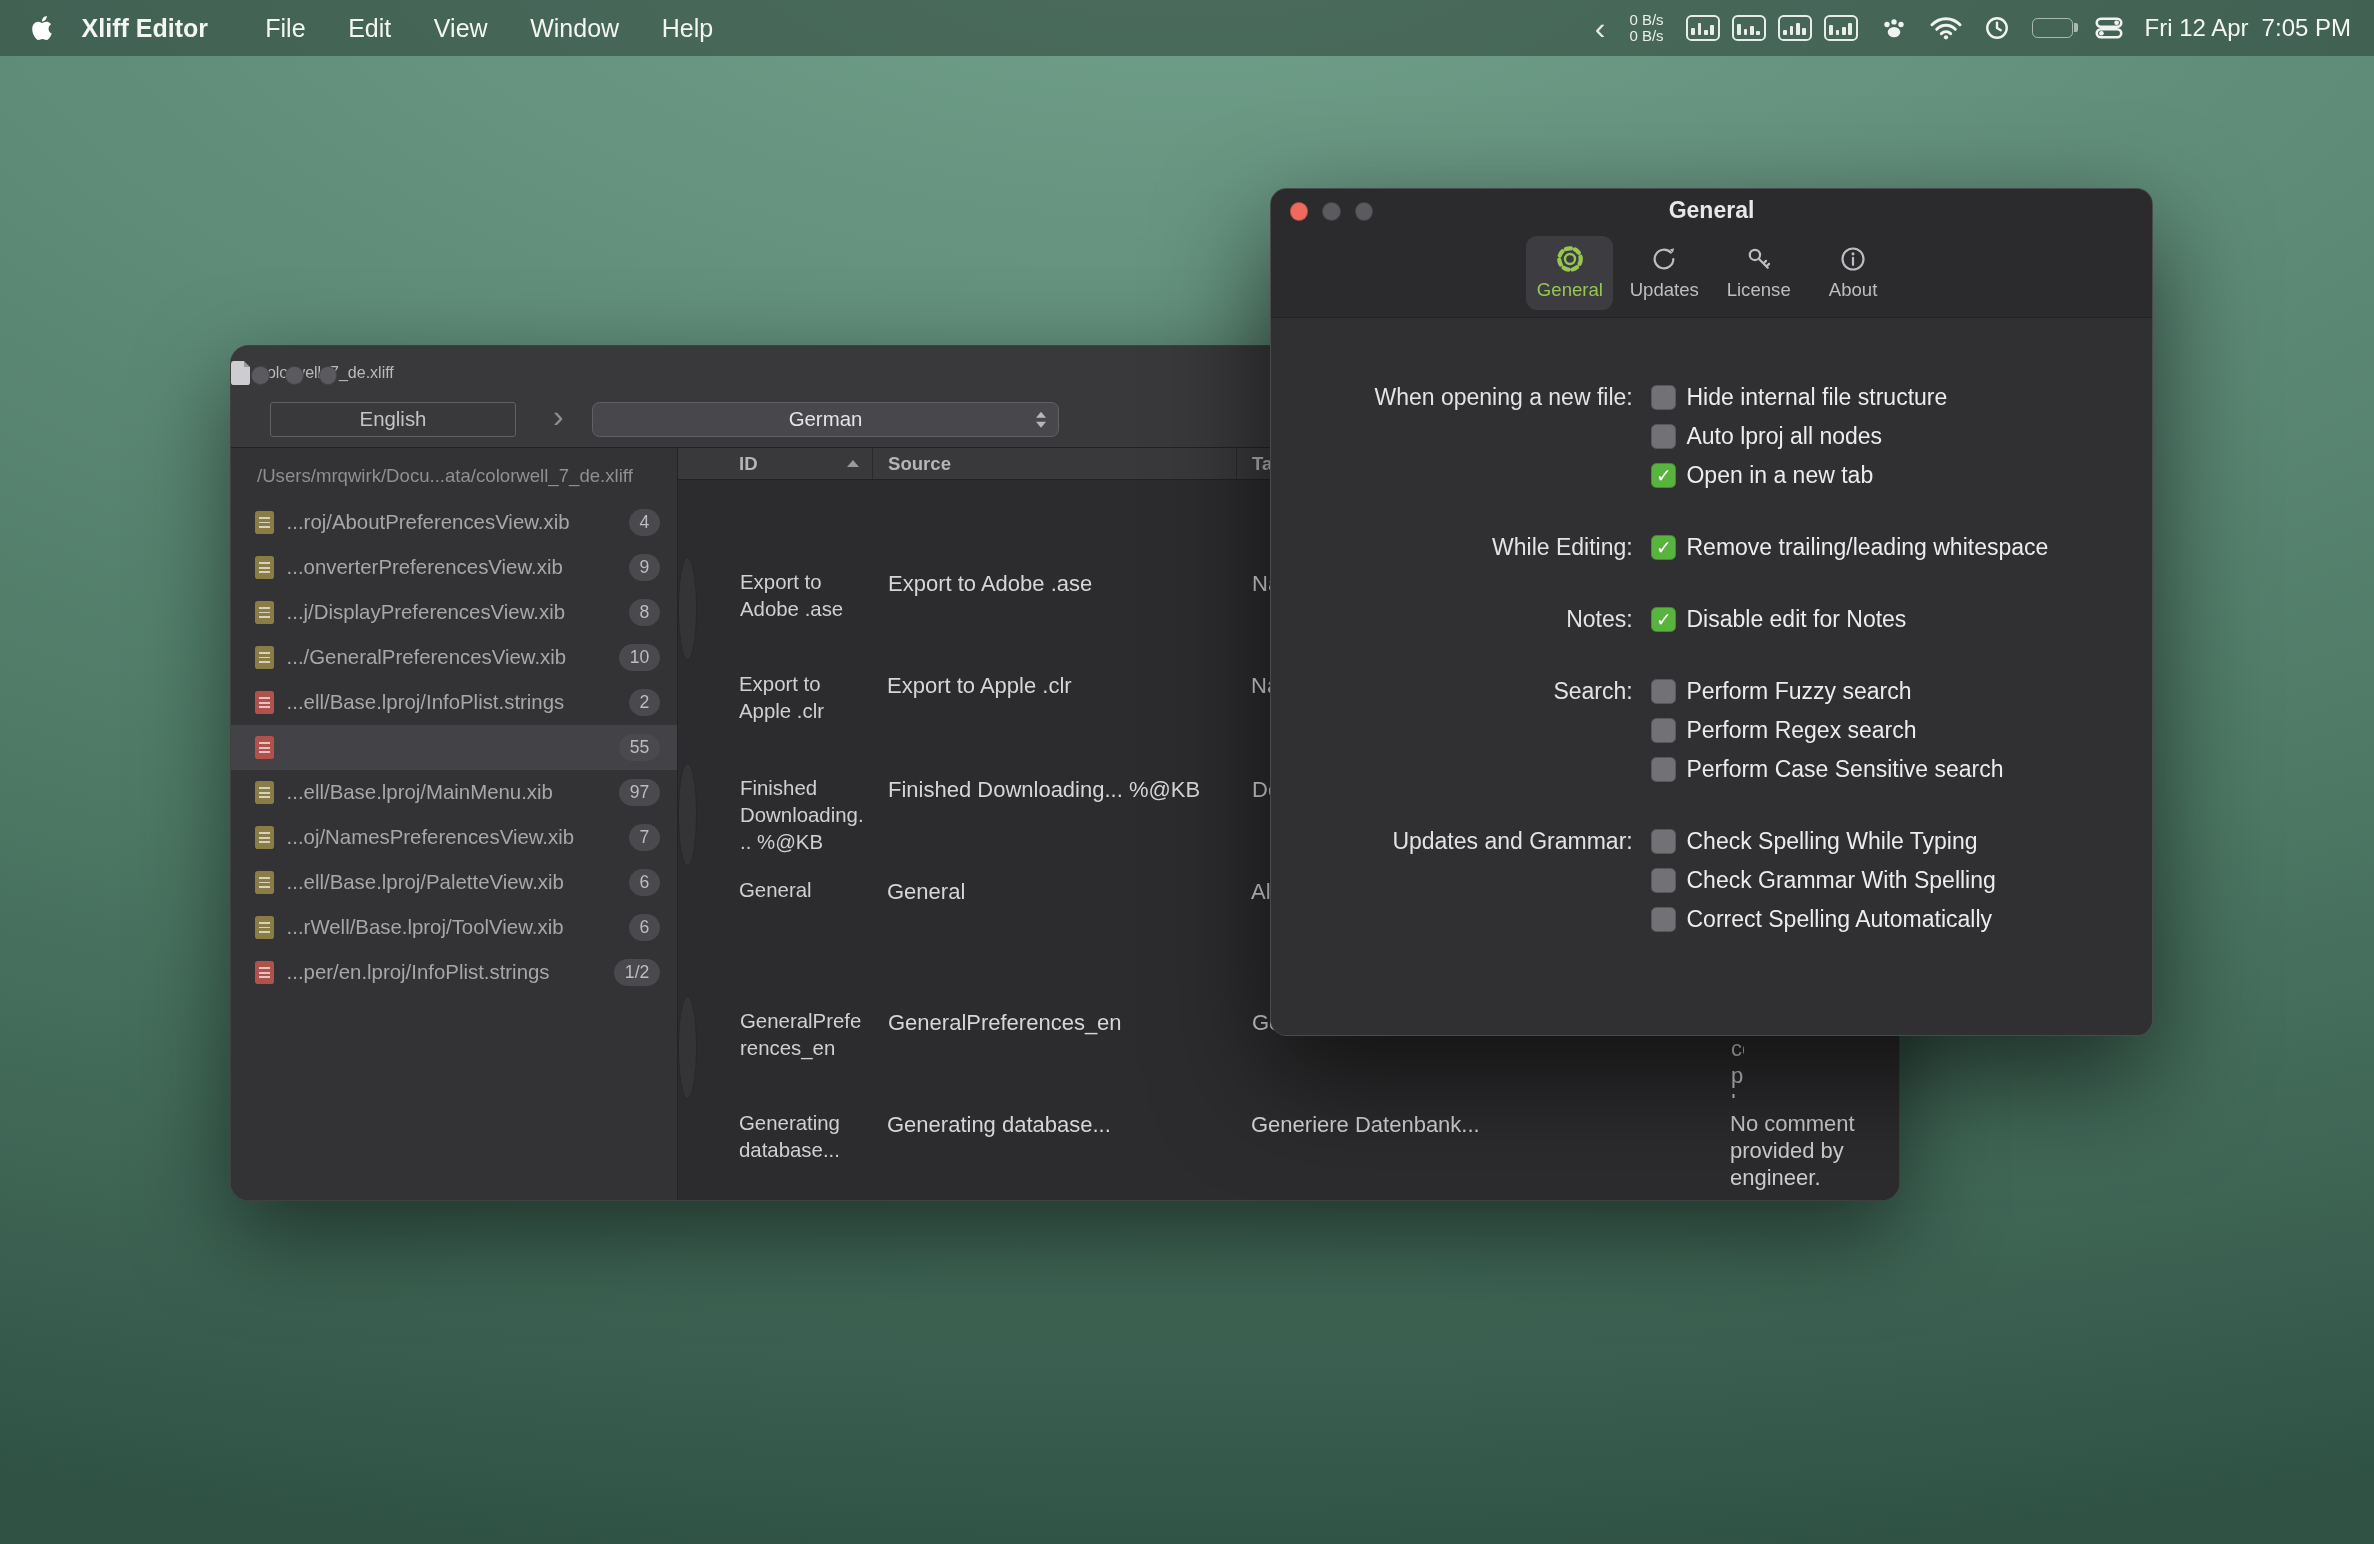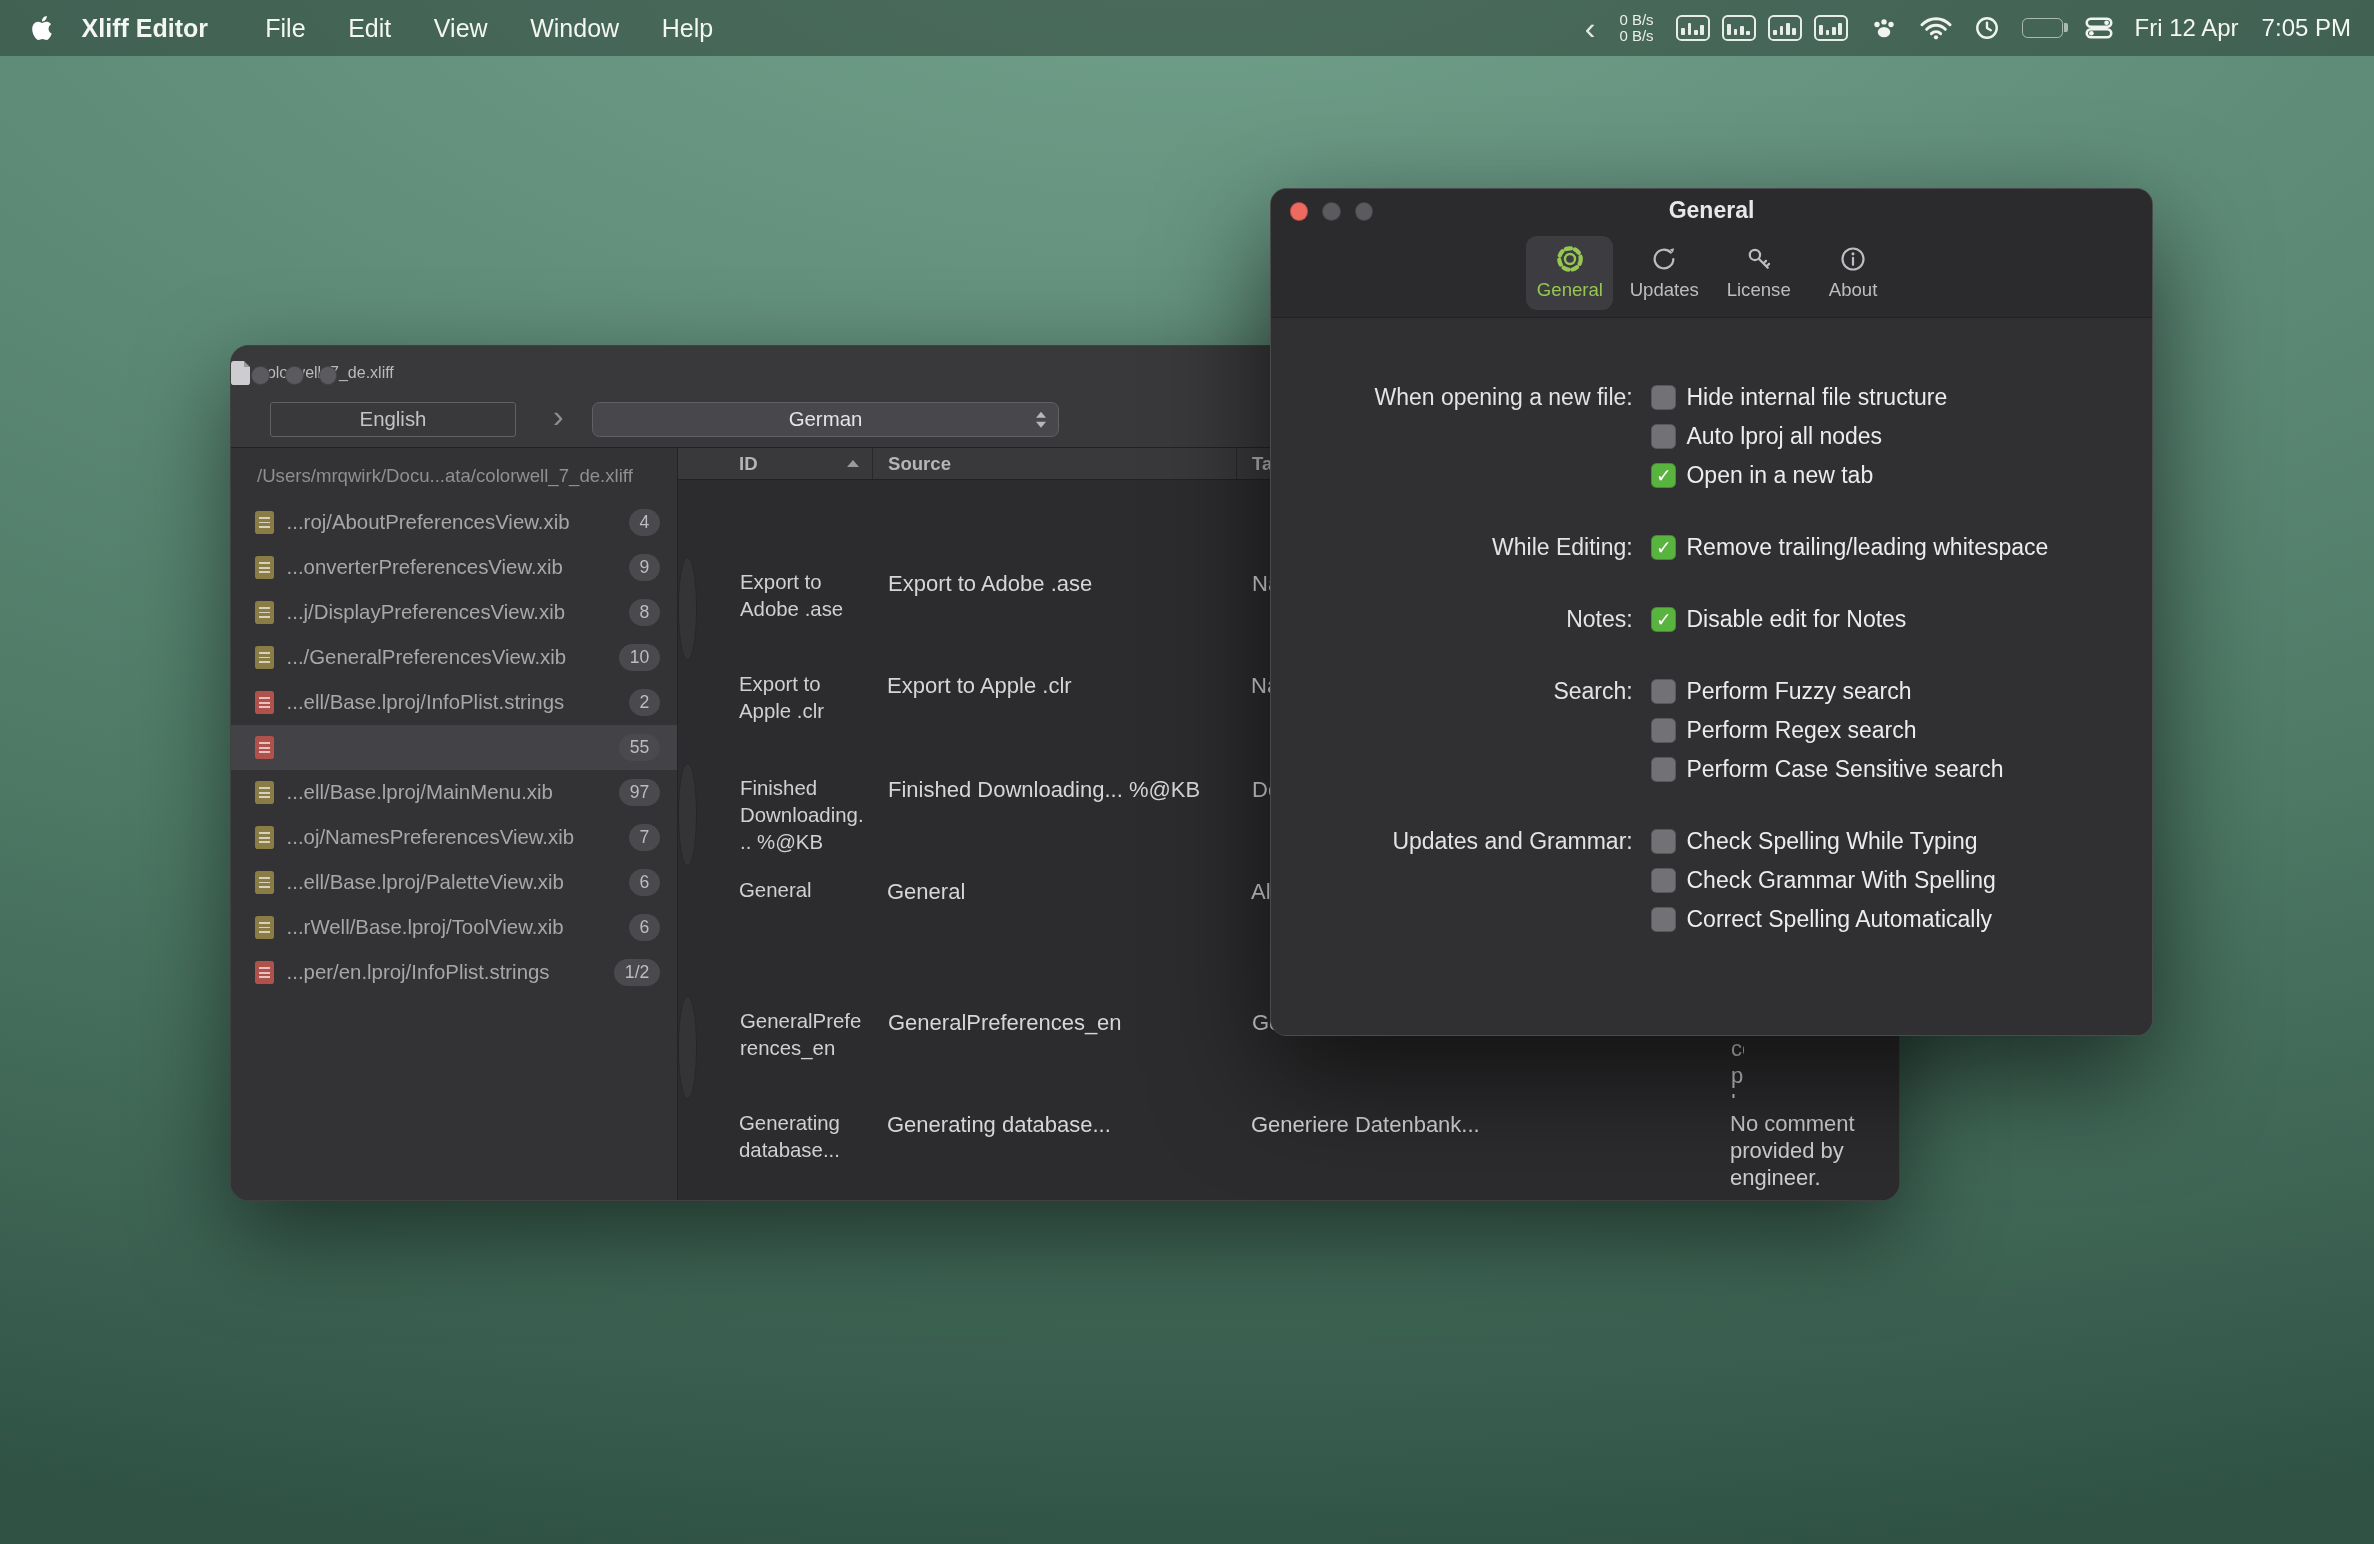--- a/index.html
+++ b/index.html
@@ -33,21 +33,21 @@
   .net-speeds{font-size:15px;line-height:16px;text-align:center;opacity:.95;}
   .stat-group{display:flex;align-items:center;gap:12px;}
   .stat-icon{width:34px;height:26px;border:2.3px solid rgba(255,255,255,.88);border-radius:5.6px;
     display:flex;align-items:flex-end;justify-content:center;gap:2.8px;padding:3.7px;}
   .stat-icon .bar{width:3.7px;background:rgba(255,255,255,.88);border-radius:0.9px;}
   .mb-icon{display:flex;align-items:center;}
   .mb-icon svg{stroke:rgba(255,255,255,.92);fill:none;stroke-width:2.2;stroke-linecap:round;stroke-linejoin:round;}
   .battery{width:41px;height:20.4px;border:1.9px solid rgba(255,255,255,.55);border-radius:5.6px;padding:1.9px;position:relative;}
   .battery-level{height:100%;background:#fff;border-radius:1.9px;}
   .battery-nub{position:absolute;right:-6.5px;top:4.6px;width:3.7px;height:8.3px;background:rgba(255,255,255,.55);border-radius:0 1.9px 1.9px 0;}
-  .datetime{display:flex;gap:23px;font-size:24px;}
+  .datetime{display:flex;gap:13px;font-size:24px;}
 
   
   .window{position:absolute;border-radius:18.6px;overflow:hidden;}
   .traffic{position:absolute;display:flex;gap:15px;left:20.4px;top:20.4px;z-index:3;}
   .light{width:18.6px;height:18.6px;border-radius:50%;background:#5b5b5f;border:0.9px solid rgba(0,0,0,.25);}
   .light.red{background:var(--traffic-red);}
 
   
   .editor-window{
     left:230px;top:345px;width:1670px;height:856px;z-index:1;

